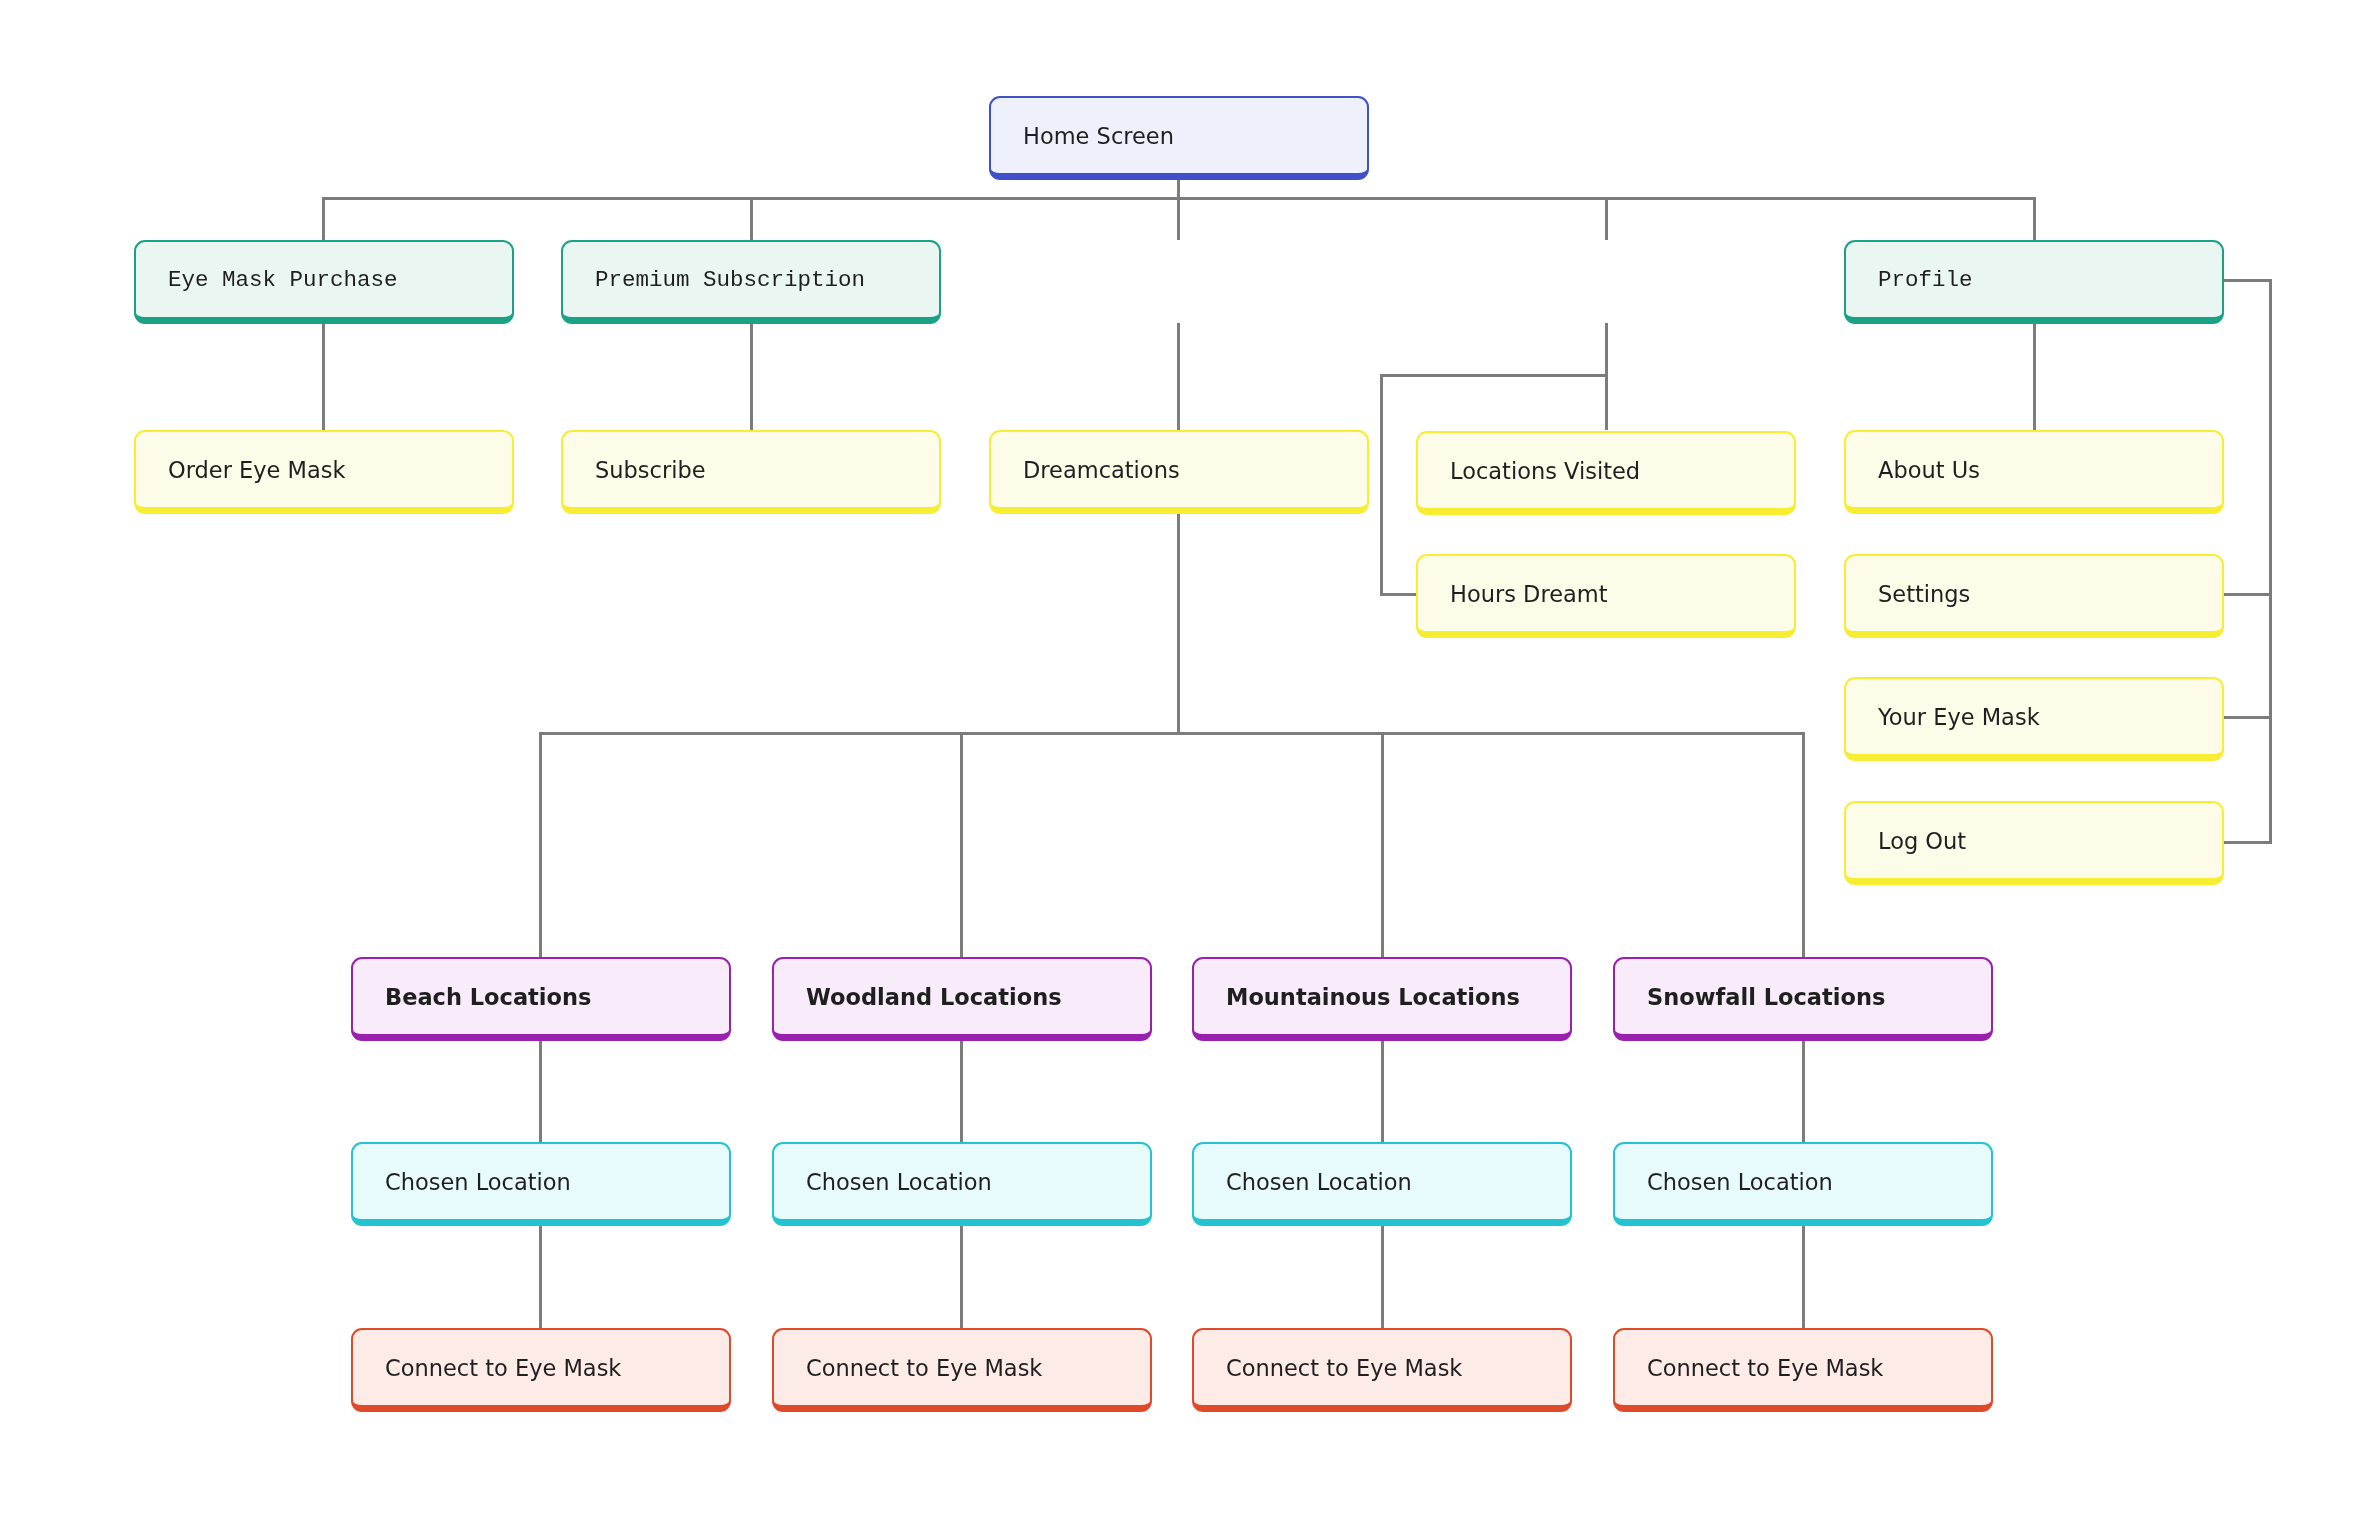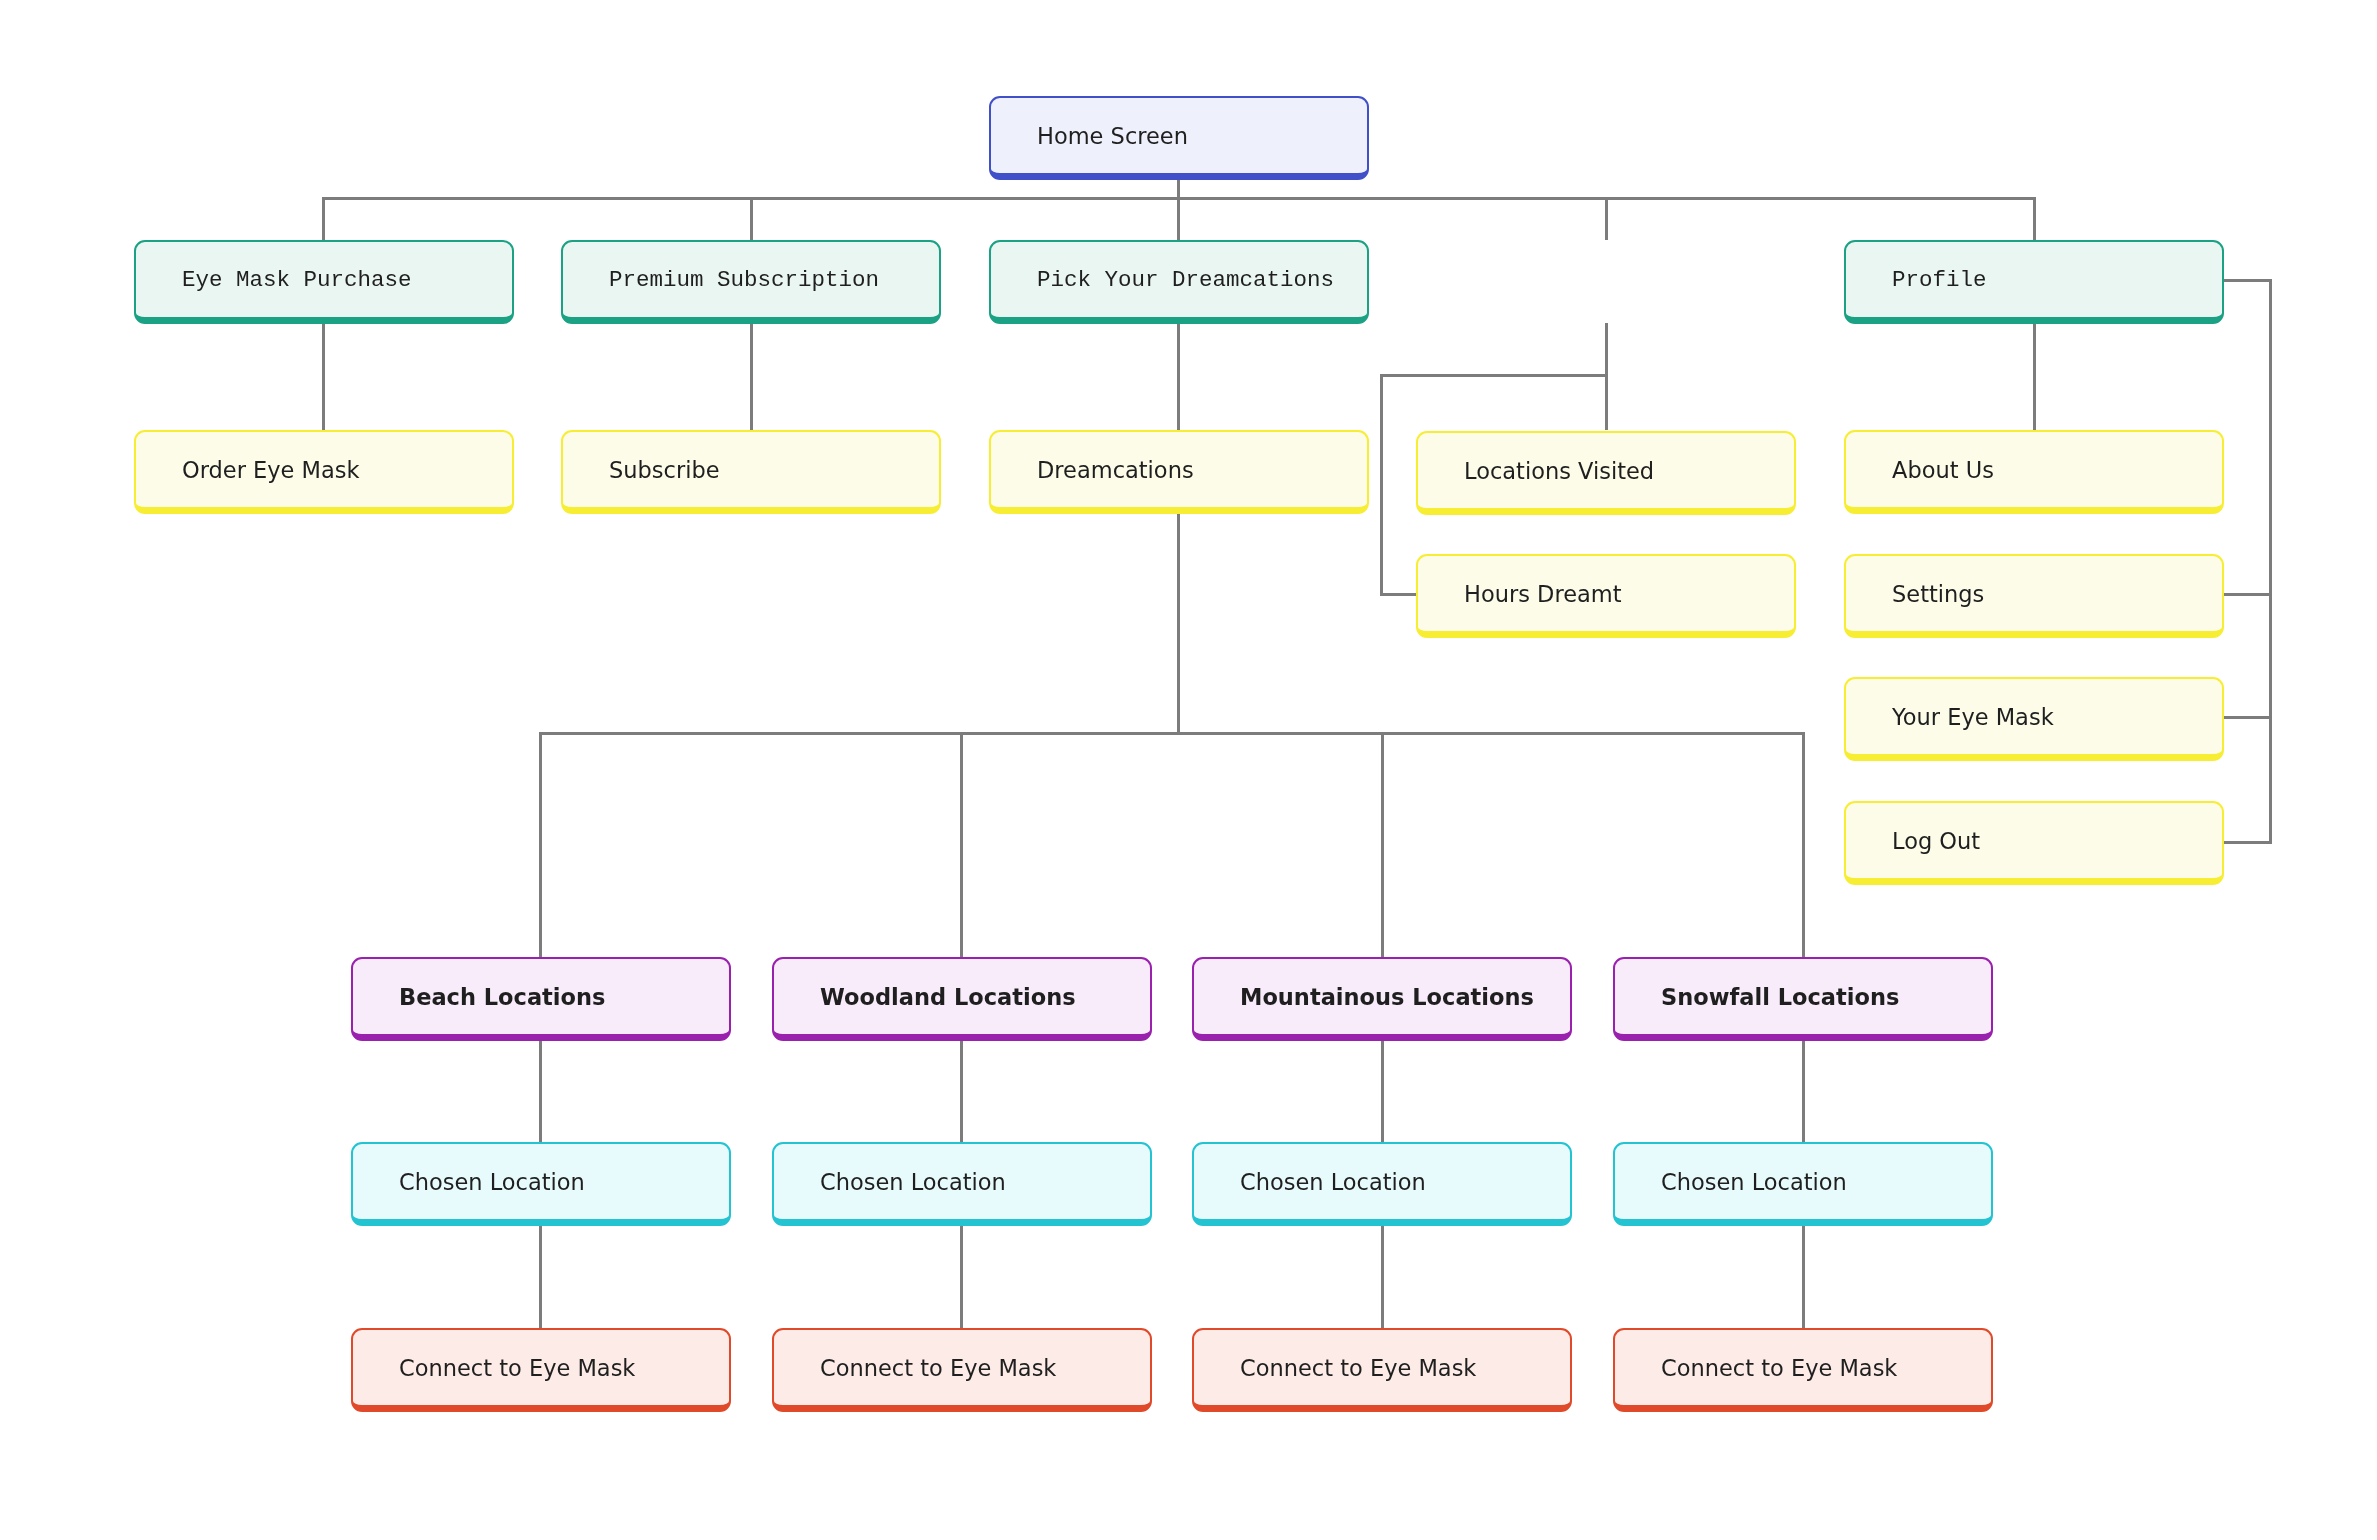--- a/index.html
+++ b/index.html
@@ -11,21 +11,21 @@
     overflow:hidden;
   }
   .node{
     position:absolute;
     width:380px;height:84px;
     box-sizing:border-box;
     border:2.5px solid #000;
     border-bottom-width:7.5px;
     border-radius:11px;
     display:flex;align-items:center;
-    padding:0 46px;
+    padding:0 32px;
     font-size:22.5px;
     color:var(--text,#1f1f1f);
     white-space:nowrap;
   }
   .node.root  {background:var(--root-fill,#eef0fb);  border-color:var(--root-border,#4050c8);}
   .node.teal  {background:var(--teal-fill,#e9f6f2);  border-color:var(--teal-border,#1ba184);font-family:Liberation Mono, monospace;}
   .node.yellow{background:var(--yellow-fill,#fdfce9);border-color:var(--yellow-border,#f7ee33);}
   .node.purple{background:var(--purple-fill,#f8ebfa);border-color:var(--purple-border,#9a20ae);font-weight:bold;}
   .node.cyan  {background:var(--cyan-fill,#e7fbfc);  border-color:var(--cyan-border,#23c3d2);}
   .node.red   {background:var(--red-fill,#fcebe6);   border-color:var(--red-border,#e04a2b);text-align:center;}
@@ -80,23 +80,20 @@
 
   <div class="node root" style="left:989px;top:96px">
     <span>Home Screen</span>
   </div>
 
   <div class="node teal" style="left:134px;top:240px">
     <span>Eye Mask Purchase</span>
   </div>
   <div class="node teal" style="left:561px;top:240px">
     <span>Premium Subscription</span>
-  </div>
-  <div class="node teal" style="left:989px;top:240px">
-    <span>Pick Your Dreamcations</span>
   </div>
   <div class="node teal" style="left:1844px;top:240px">
     <span>Profile</span>
   </div>
 
   <div class="node yellow" style="left:134px;top:430px">
     <span>Order Eye Mask</span>
   </div>
   <div class="node yellow" style="left:561px;top:430px">
     <span>Subscribe</span>

